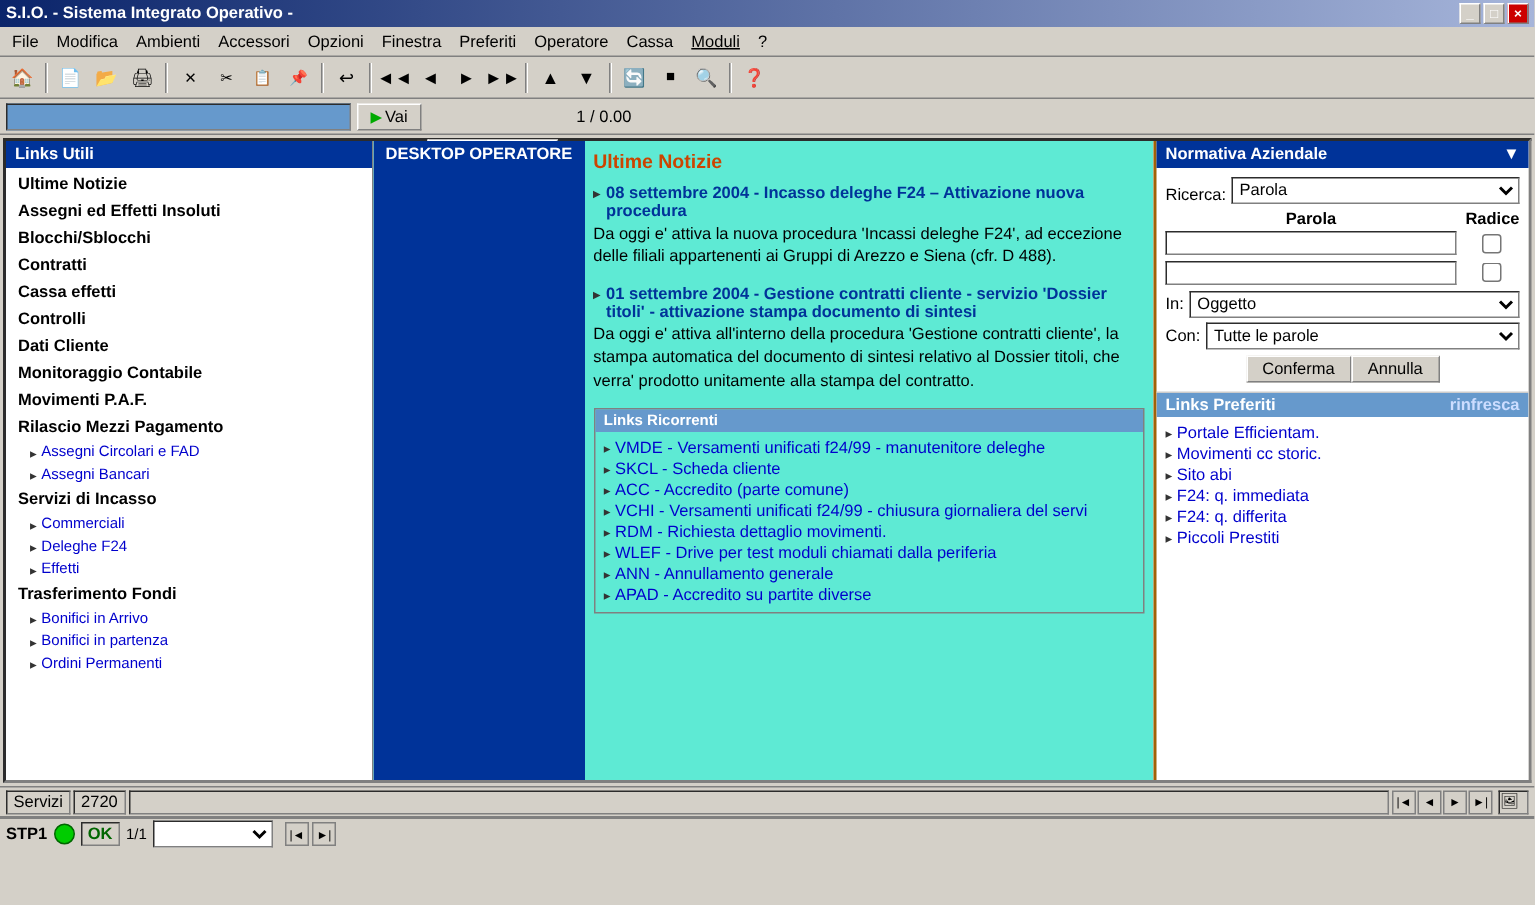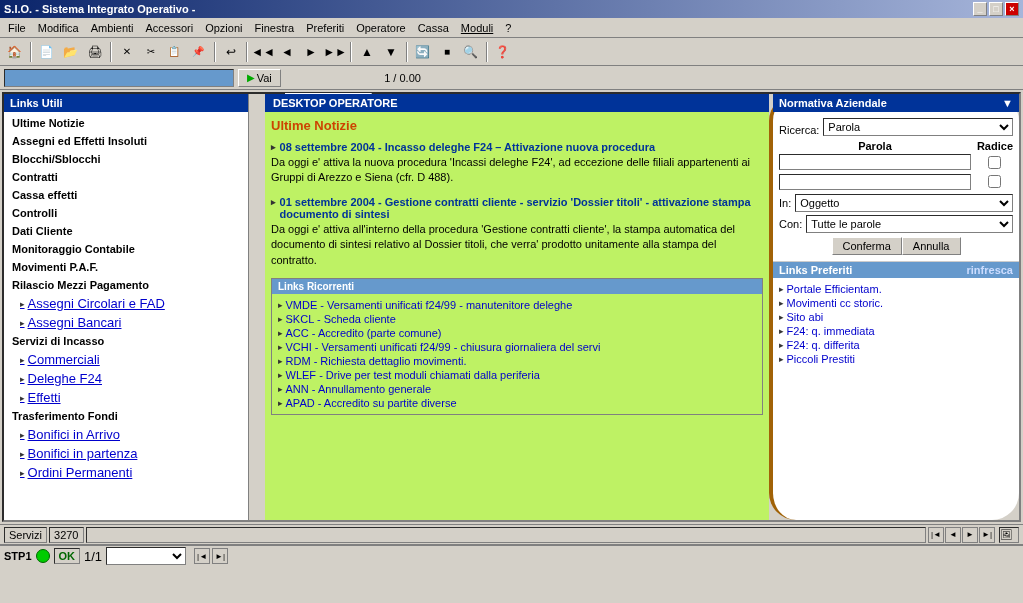--- a/index.html
+++ b/index.html
@@ -123,33 +123,31 @@
     .sidebar-section-title {
       padding: 3px 8px;
       font-weight: bold;
       font-size: 11px;
       color: #000;
     }
     .sidebar-item {
       padding: 2px 8px 2px 16px;
       color: #0000cc;
       cursor: pointer;
-      font-size: 13px;
-      display: flex; align-items: center; gap: 3px; text-decoration: underline;
+      font-size: 10px;
+      display: flex; align-items: center; gap: 3px;
     }
     .sidebar-item::before { content: "▸"; color: #333; font-size: 9px; }
 
     
     .center-panel {
       flex: 1;
-      background: #bef264;
-      display: flex;
-      flex-direction: column;
+      background: #5eead4;
+      display: flex;
       overflow: hidden;
-      margin-left: 16px;
     }
     .center-title {
       background: #003399;
       color: white;
       padding: 3px 8px;
       font-weight: bold;
       font-size: 11px;
     }
     .center-content {
       flex: 1;
@@ -188,24 +186,23 @@
       font-size: 11px;
       display: flex; align-items: flex-start; gap: 3px;
     }
     .link-item::before { content: "▸"; color: #333; font-size: 9px; margin-top: 1px; flex-shrink: 0; }
 
     
     .right-panel {
       width: 250px;
       min-width: 250px;
       background: white;
-      border-left: 4px solid #a16207;
+      border-left: 2px solid #a16207;
       display: flex;
       flex-direction: column;
-      border-radius: 27px;
     }
     .right-title {
       background: #003399;
       color: white;
       padding: 3px 6px;
       font-weight: bold;
       font-size: 11px;
       display: flex; justify-content: space-between; align-items: center;
     }
     .right-close-btn { cursor: pointer; }
@@ -275,21 +272,21 @@
       height: 22px;
       background: #d4d0c8;
       border-top: 2px solid #808080;
       display: flex;
       align-items: center;
       padding: 0 4px;
       gap: 4px;
     }
     .final-status { font-size: 11px; font-weight: bold; }
     .final-green-dot { width: 14px; height: 14px; background: #00cc00; border-radius: 50%; border: 1px solid #006600; }
-    .final-page { font-size: 13px; }
+    .final-page { font-size: 10px; }
     .final-dropdown { height: 18px; border: 1px inset #808080; font-size: 11px; background: white; width: 80px; }
 
     
     .in-con-row { display: flex; align-items: center; gap: 4px; margin-bottom: 3px; }
   </style>
 </head>
 <body>
 
 <div class="title-bar">
   <span>S.I.O. - Sistema Integrato Operativo -</span>
@@ -515,21 +512,21 @@
       </div>
     </div>
   </div>
 </div>
 
 <div class="status-bar">
   <div class="status-section">
     <span>Servizi</span>
   </div>
   <div class="status-section">
-    <span>3270</span>
+    <span>2720</span>
   </div>
   <div style="flex:1; border: 1px inset #808080; height:16px; background:#d4d0c8;"></div>
   <div style="display:flex; gap:1px;">
     <div class="media-btn">|◄</div>
     <div class="media-btn">◄</div>
     <div class="media-btn">►</div>
     <div class="media-btn">►|</div>
   </div>
   <div style="width:20px; height:16px; border: 1px inset #808080; background:#d4d0c8; margin-left:2px;">
     <span style="font-size:10px;">🖼</span>

